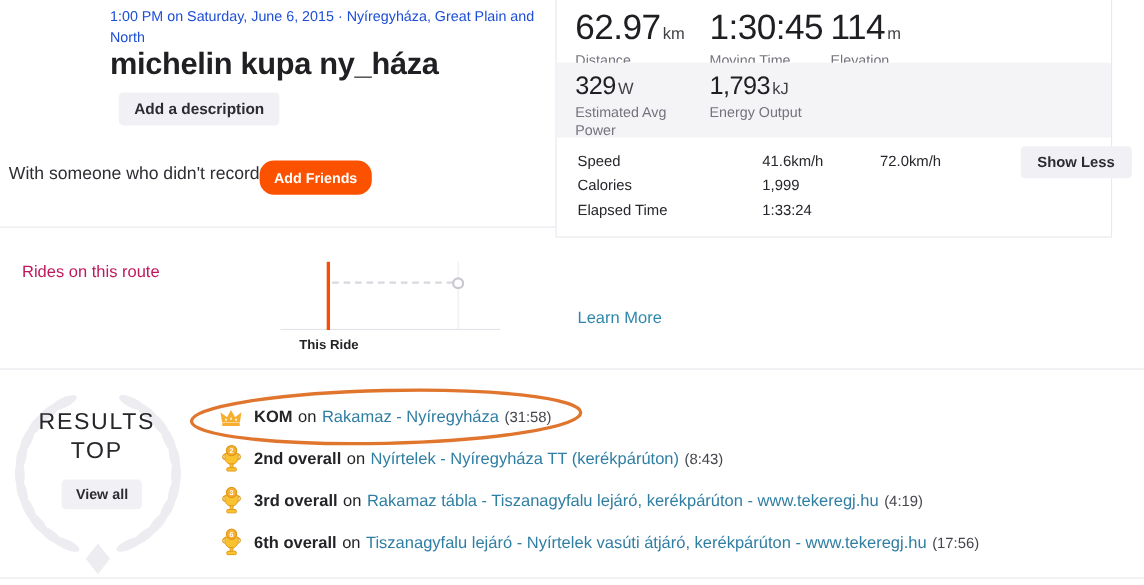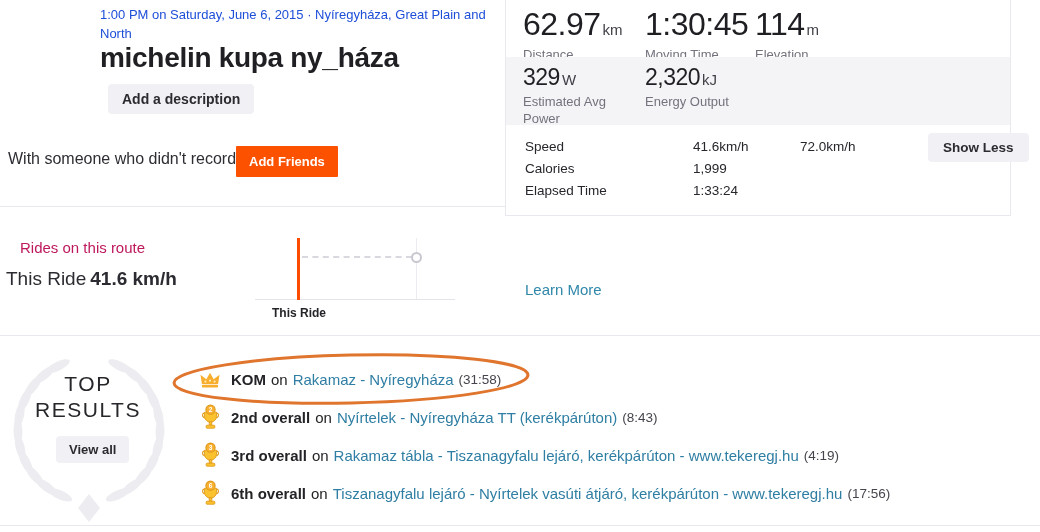--- a/index.html
+++ b/index.html
@@ -14,21 +14,21 @@
   .h-right    { left:505px; top:215px; width:506px; height:1px; }
   .h-route    { left:0; top:335px; width:1040px; height:1px; }
   .h-bottom   { left:0; top:525px; width:1040px; height:1px; }
 
   
   .timestamp { position:absolute; left:100px; top:5px; width:398px; font-size:13px; line-height:19px; color:#1d4ed8; }
   .act-title { position:absolute; left:100px; top:42px; font-size:28px; font-weight:bold; color:#202024; letter-spacing:-0.3px; }
   .btn-gray { background:#f1f1f5; border:none; border-radius:4px; font-family:inherit; font-weight:bold; color:#2b2b31; cursor:pointer; }
   .add-desc { position:absolute; left:108px; top:84px; padding:7px 14px; font-size:14px; }
   .friends-prompt { position:absolute; left:8px; top:150px; font-size:16px; color:#2d2d33; }
-  .add-friends { position:absolute; left:236px; top:146px; background:#fc5200; color:#fff; border:none; border-radius:1px; padding:8px 13px; font-family:inherit; font-size:13px; font-weight:bold; cursor:pointer; }
+  .add-friends { position:absolute; left:236px; top:146px; background:#fc5200; color:#fff; border:none; border-radius:13px; padding:8px 13px; font-family:inherit; font-size:13px; font-weight:bold; cursor:pointer; }
 
   
   .stat { position:absolute; }
   .stat .val { font-size:32px; color:#1e1e23; letter-spacing:-0.5px; }
   .stat .unit { font-size:15px; color:#3f3f46; margin-left:2px; }
   .stat .lbl { font-size:13px; color:#73737e; margin-top:4px; }
   .stat-0 { left:523px; top:6px; }
   .stat-1 { left:645px; top:6px; }
   .stat-2 { left:755px; top:6px; }
 
@@ -107,39 +107,36 @@
     <div><span class="val">114</span><span class="unit">m</span></div>
     <div class="lbl">Elevation</div>
   </div>
 
   <div class="gray-band"></div>
   <div class="stat stat2 stat2-0">
     <div><span class="val">329</span><span class="unit">W</span></div>
     <div class="lbl">Estimated Avg Power</div>
   </div>
   <div class="stat stat2 stat2-1">
-    <div><span class="val">2,320</span><span class="unit">kJ</span></div>
+    <div><span class="val">1,793</span><span class="unit">kJ</span></div>
     <div class="lbl">Energy Output</div>
   </div>
 
   <div class="detail-row drow-0">
     <span class="dlabel">Speed</span><span class="davg">41.6km/h</span><span class="dmax">72.0km/h</span>
   </div>
   <div class="detail-row drow-1">
     <span class="dlabel">Calories</span><span class="davg">1,999</span><span class="dmax"></span>
   </div>
   <div class="detail-row drow-2">
     <span class="dlabel">Elapsed Time</span><span class="davg">1:33:24</span><span class="dmax"></span>
   </div>
   <button class="btn-gray show-less">Show Less</button>
 
   <div class="route-heading">Rides on this route</div>
-  <div class="this-ride-line">
-    <span>This Ride</span><b>41.6 km/h</b>
-  </div>
 
   <div class="mini-chart">
     <div class="mc-baseline"></div>
     <div class="mc-gridline"></div>
     <div class="mc-dash"></div>
     <div class="mc-bar"></div>
     <div class="mc-dot"></div>
     <div class="mc-label">This Ride</div>
   </div>
 
@@ -166,22 +163,22 @@
         <ellipse cx="11.55152034789981" cy="69.23826995193907" rx="13" ry="4.5" fill="#ededf1" transform="rotate(-78 11.55152034789981 69.23826995193907)"></ellipse>
         <ellipse cx="10.010813643896213" cy="85.23912085704713" rx="13" ry="4.5" fill="#ededf1" transform="rotate(-91 10.010813643896213 85.23912085704713)"></ellipse>
         <ellipse cx="12.109003434404244" cy="101.17645458757642" rx="13" ry="4.5" fill="#ededf1" transform="rotate(-104 12.109003434404244 101.17645458757642)"></ellipse>
         <ellipse cx="17.73853678262588" cy="116.23332548150782" rx="13" ry="4.5" fill="#ededf1" transform="rotate(-117 17.73853678262588 116.23332548150782)"></ellipse>
         <ellipse cx="26.610844538552563" cy="129.6379202877443" rx="13" ry="4.5" fill="#ededf1" transform="rotate(-130 26.610844538552563 129.6379202877443)"></ellipse>
         <ellipse cx="38.27113335620458" cy="140.7031212133578" rx="13" ry="4.5" fill="#ededf1" transform="rotate(-143 38.27113335620458 140.7031212133578)"></ellipse>
         <ellipse cx="52.12169834161817" cy="148.86172749262465" rx="13" ry="4.5" fill="#ededf1" transform="rotate(-156 52.12169834161817 148.86172749262465)"></ellipse>
       </svg>
   </div>
   <div class="tr-heading">
+    <div>RESULTS</div>
     <div>TOP</div>
-    <div>RESULTS</div>
   </div>
   <button class="btn-gray view-all">View all</button>
 
   <div class="result-row rr-0">
     <span class="ricon">
       <svg width="22" height="19" viewBox="0 0 24 20">
         <path d="M3.2 15 L1.6 4.8 L8 9.8 L12 2.6 L16 9.8 L22.4 4.8 L20.8 15 Z" fill="#f7ae2f"></path>
         <rect x="3.2" y="15.6" width="17.6" height="3" rx="1" fill="#f7ae2f"></rect>
         <circle cx="7" cy="12.3" r="1.2" fill="#ffe9b5"></circle>
         <circle cx="12" cy="11.3" r="1.2" fill="#ffe9b5"></circle>

